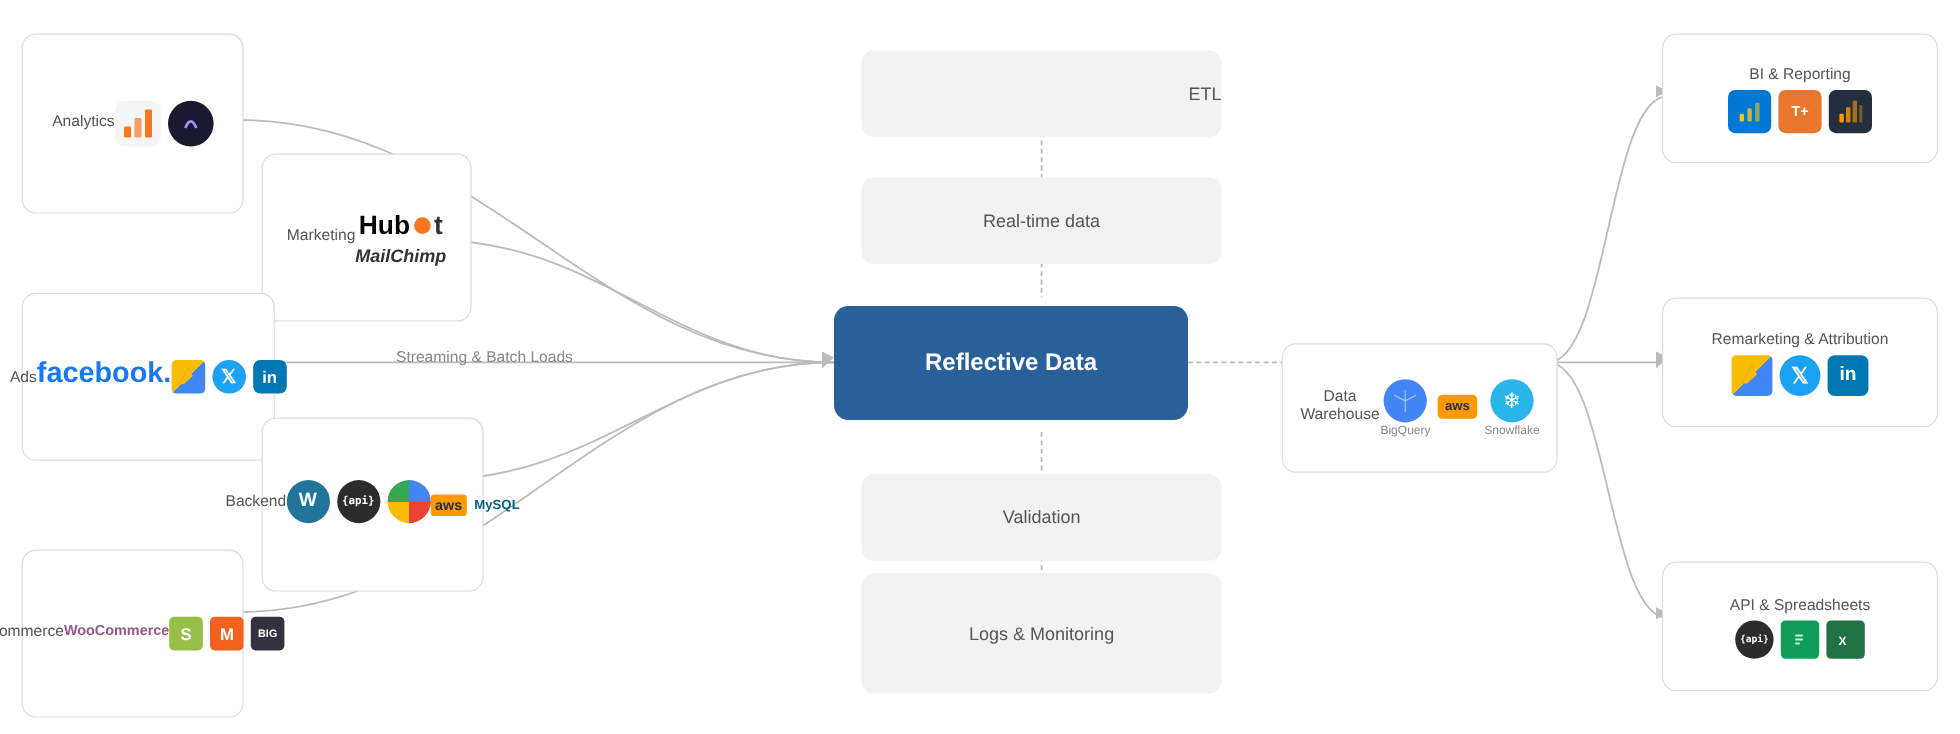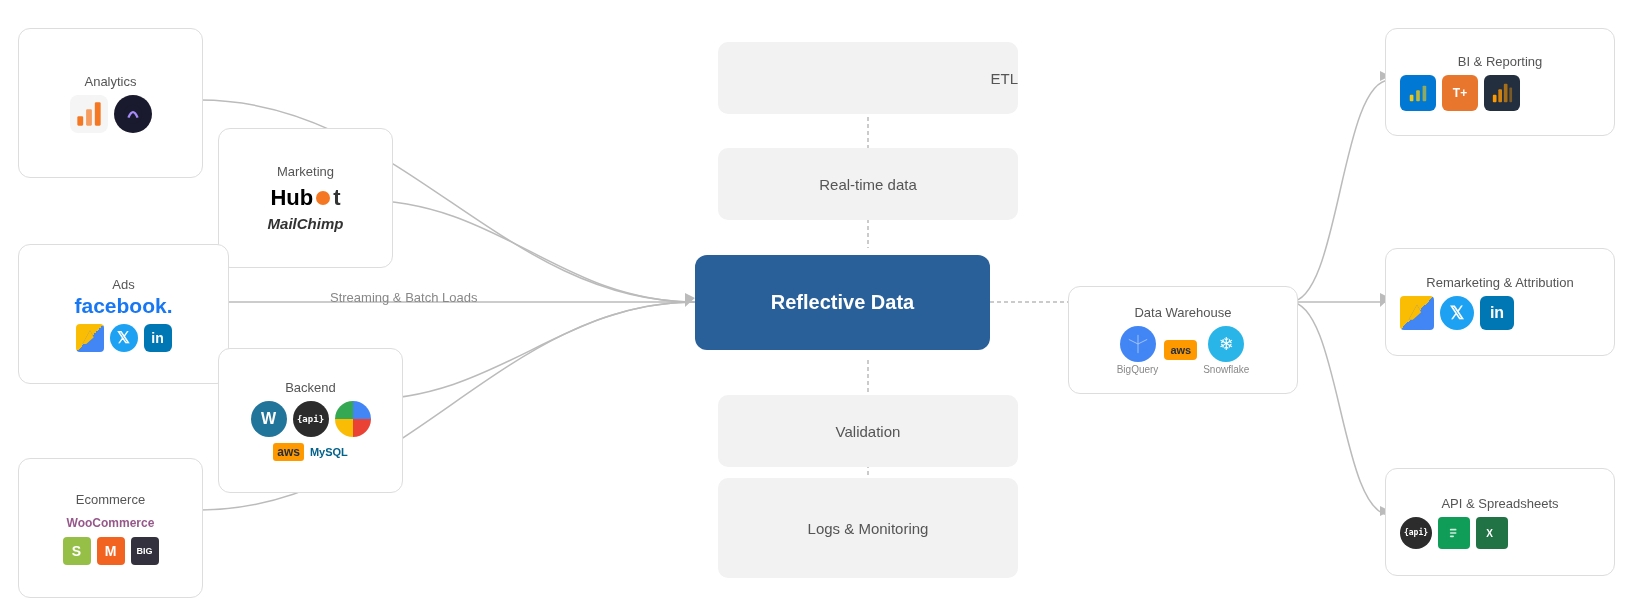--- a/index.html
+++ b/index.html
@@ -12,21 +12,20 @@
       position: relative;
     }
 
     
     .box {
       position: absolute;
       background: #fff;
       border: 1.5px solid #ddd;
       border-radius: 12px;
       display: flex;
-      flex-direction: column;
       align-items: center;
       justify-content: center;
       padding: 10px 14px;
     }
 
     .box-label {
       font-size: 13px;
       color: #555;
       margin-bottom: 6px;
       text-align: center;
@@ -58,20 +57,21 @@
     }
 
     
     .out-box {
       position: absolute;
       background: #fff;
       border: 1.5px solid #ddd;
       border-radius: 12px;
       display: flex;
       flex-direction: column;
+      align-items: center;
       justify-content: center;
       padding: 8px 14px;
     }
     .out-label {
       font-size: 13px;
       color: #555;
       margin-bottom: 6px;
       text-align: center;
     }
 
@@ -294,21 +294,21 @@
       <span style="font-size:22px;font-weight:900;color:#333;">t</span>
     </div>
     <div style="font-size:15px;font-style:italic;font-weight:600;color:#333;">
       MailChimp
     </div>
   </div>
 </div>
 
 <div class="box" style="left:18px; top:244px; width:211px; height:140px;">
   <div class="ads-label">Ads</div>
-  <div style="font-size:21px;font-weight:900;color:#1877F2;margin-bottom:6px;">facebook.</div>
+  <div style="font-size:24px;font-weight:900;color:#1877F2;margin-bottom:6px;">facebook.</div>
   <div class="icon-row">
     <div class="icon-google-ads">
       <svg width="18" height="18" viewBox="0 0 24 24">
         <polygon points="12,2 22,20 2,20" fill="#4285f4" opacity="0.9"></polygon>
         <polygon points="12,2 17,11 7,20 2,20" fill="#fbbc04"></polygon>
       </svg>
     </div>
     <div class="icon-twitter">𝕏</div>
     <div class="icon-linkedin">in</div>
   </div>

